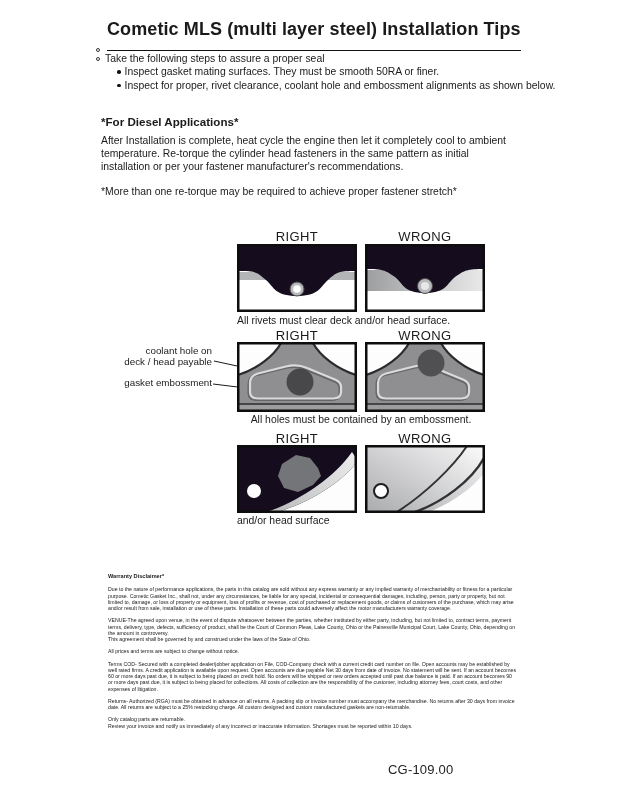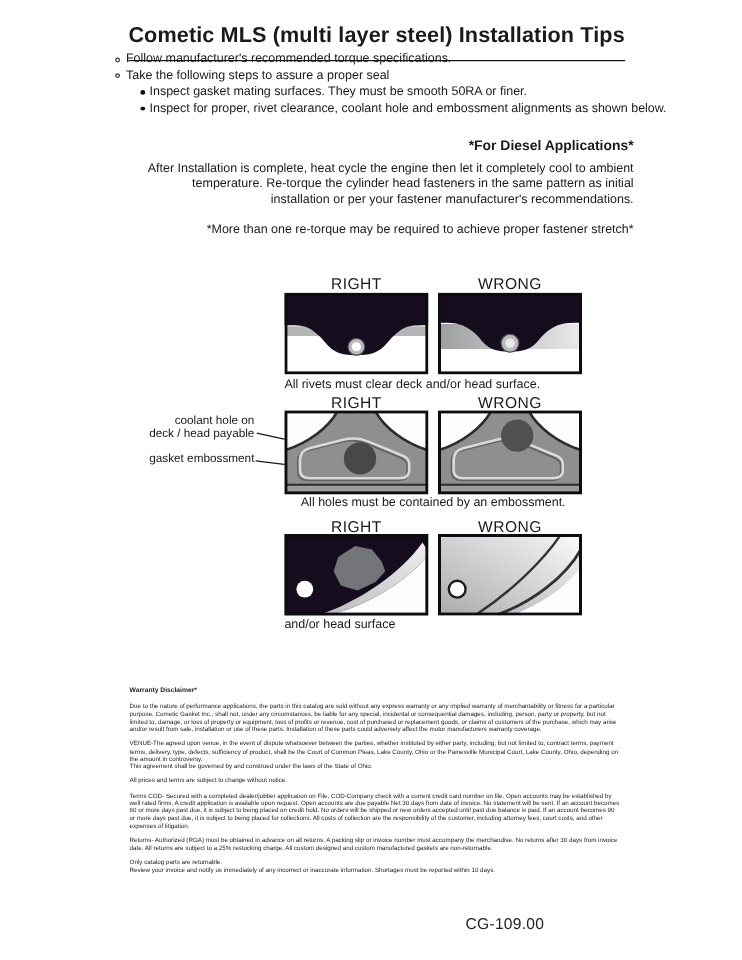--- a/index.html
+++ b/index.html
@@ -10,21 +10,21 @@
 
   .title { left:107px; top:19px; font-size:18px; font-weight:bold; letter-spacing:.1px;
            border-bottom:1.6px solid #111; padding-bottom:10px; }
 
   .bullets { left:96px; top:43px; font-size:10.4px; line-height:13.5px; }
   .brow { display:flex; }
   .bmark { width:4px; height:4px; border:1px solid #333; border-radius:50%; margin:4.8px 5px 0 0; flex:none; }
   .sub  { padding-left:21px; }
   .smark { width:3.6px; height:3.6px; background:#111; border-radius:50%; margin:5px 4px 0 0; flex:none; }
 
-  .diesel { left:116px; top:116px; width:412px; font-size:10.4px; line-height:12.9px;text-align:right; }
+  .diesel { left:101px; top:116px; width:412px; font-size:10.4px; line-height:12.9px; }
   .diesel h2 { font-size:11.6px; margin-bottom:6px; }
   .diesel p  { margin-bottom:12px; }
 
   .flabel  { width:120px; text-align:center; font-size:13px; letter-spacing:.4px; }
   .panel   { width:120px; line-height:0; }
   .caption { font-size:10.4px; line-height:11.5px; }
   .cap-center { text-align:center; }
   .callout { font-size:9.8px; line-height:10.5px; text-align:right; width:117px; left:95px; }
   .callout-lines { pointer-events:none; }
 
@@ -49,21 +49,20 @@
 </head>
 <body>
 
 <div class="page">
 
   <div class="abs title">Cometic MLS (multi layer steel) Installation Tips</div>
 
   <div class="abs bullets">
     <div class="brow">
       <span class="bmark"></span>
-      <span>Follow manufacturer's recommended torque specifications.</span>
     </div>
     <div class="brow">
       <span class="bmark"></span>
       <span>Take the following steps to assure a proper seal</span>
     </div>
     <div class="brow sub">
       <span class="smark"></span>
       <span>Inspect gasket mating surfaces.  They must be smooth 50RA or finer.</span>
     </div>
     <div class="brow sub">

